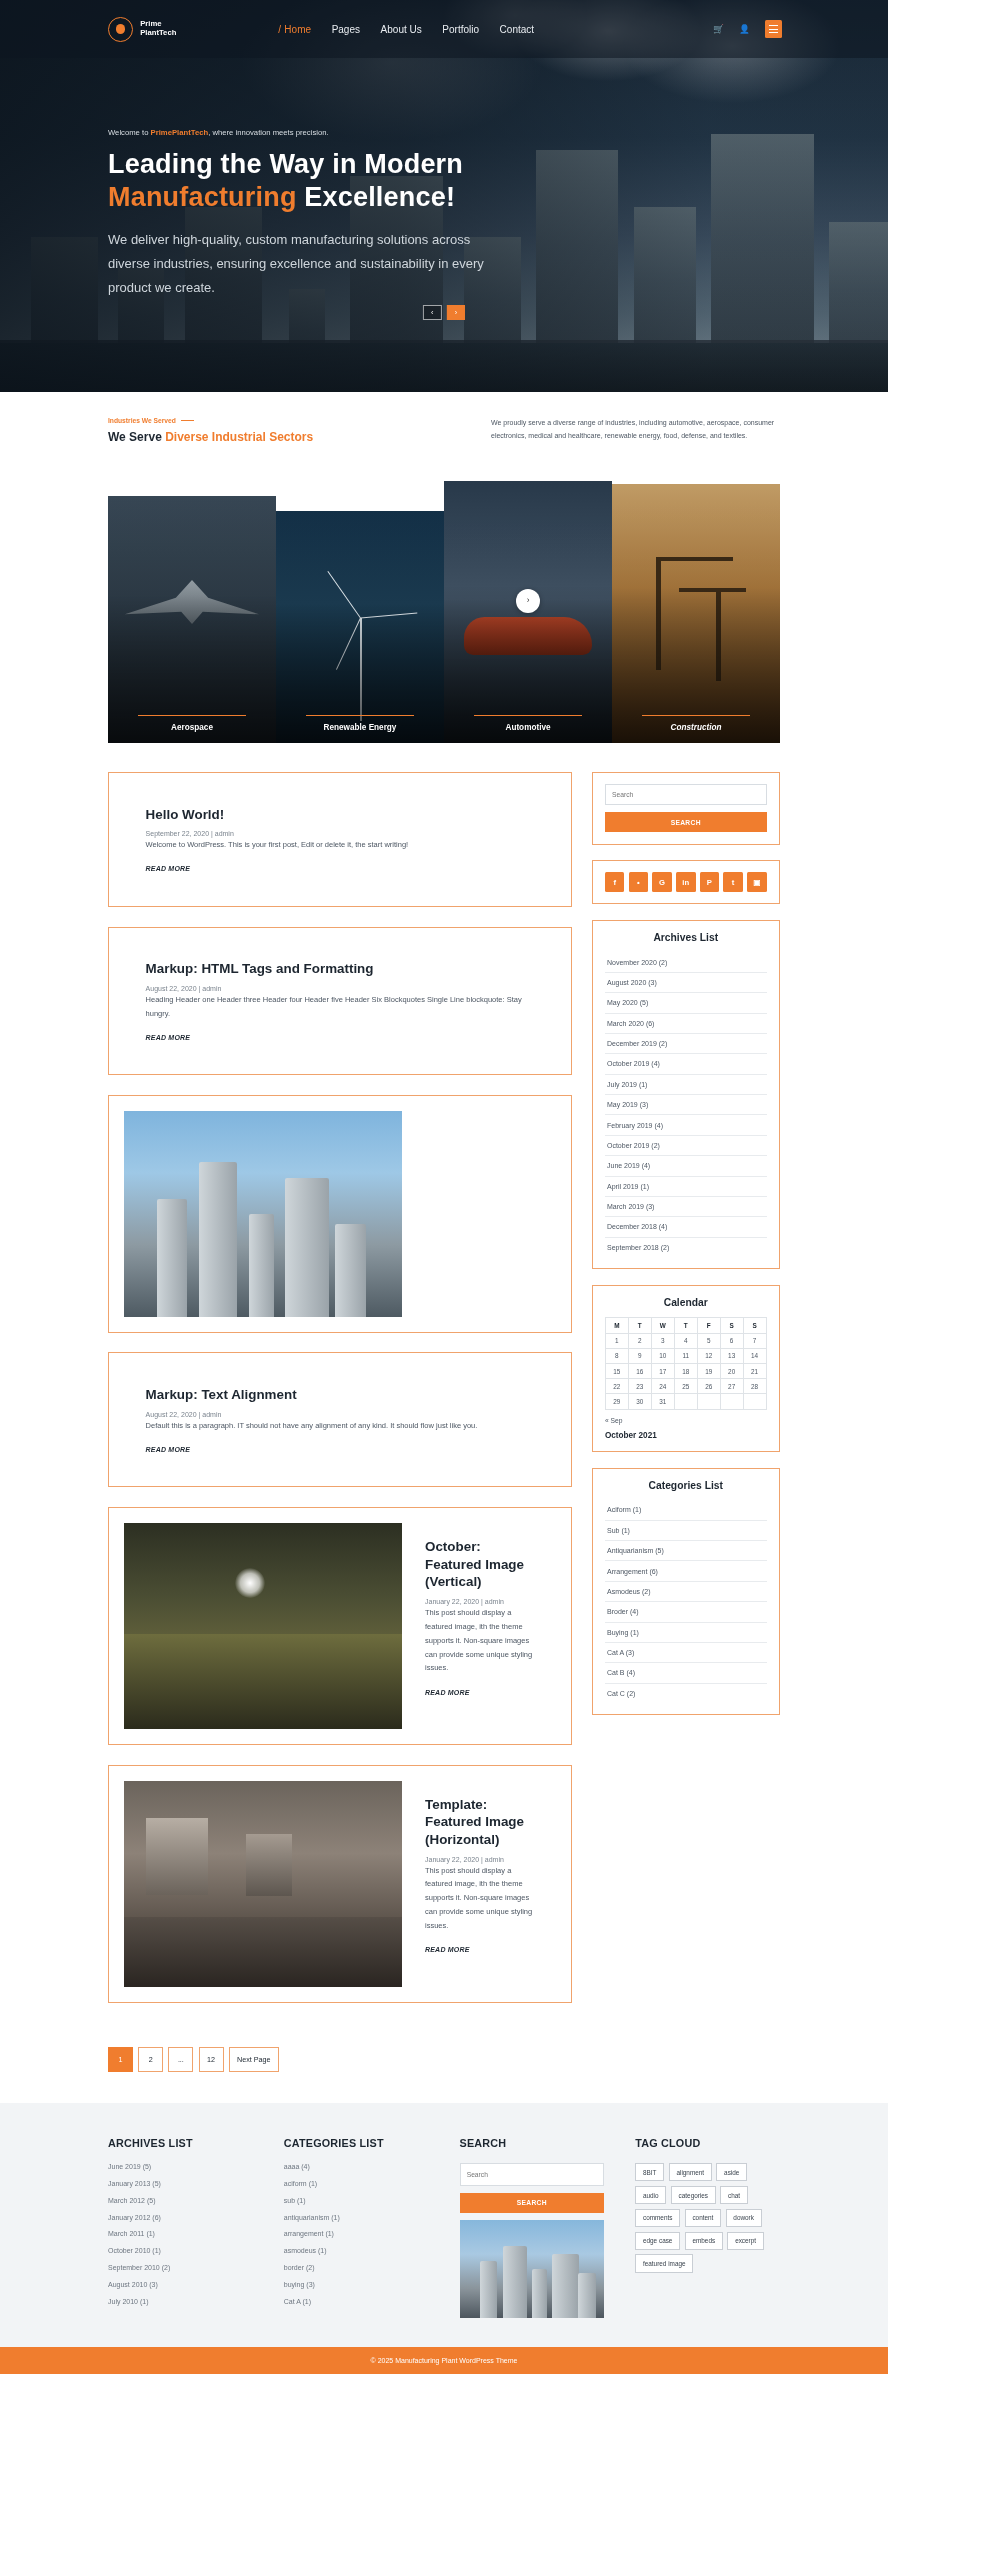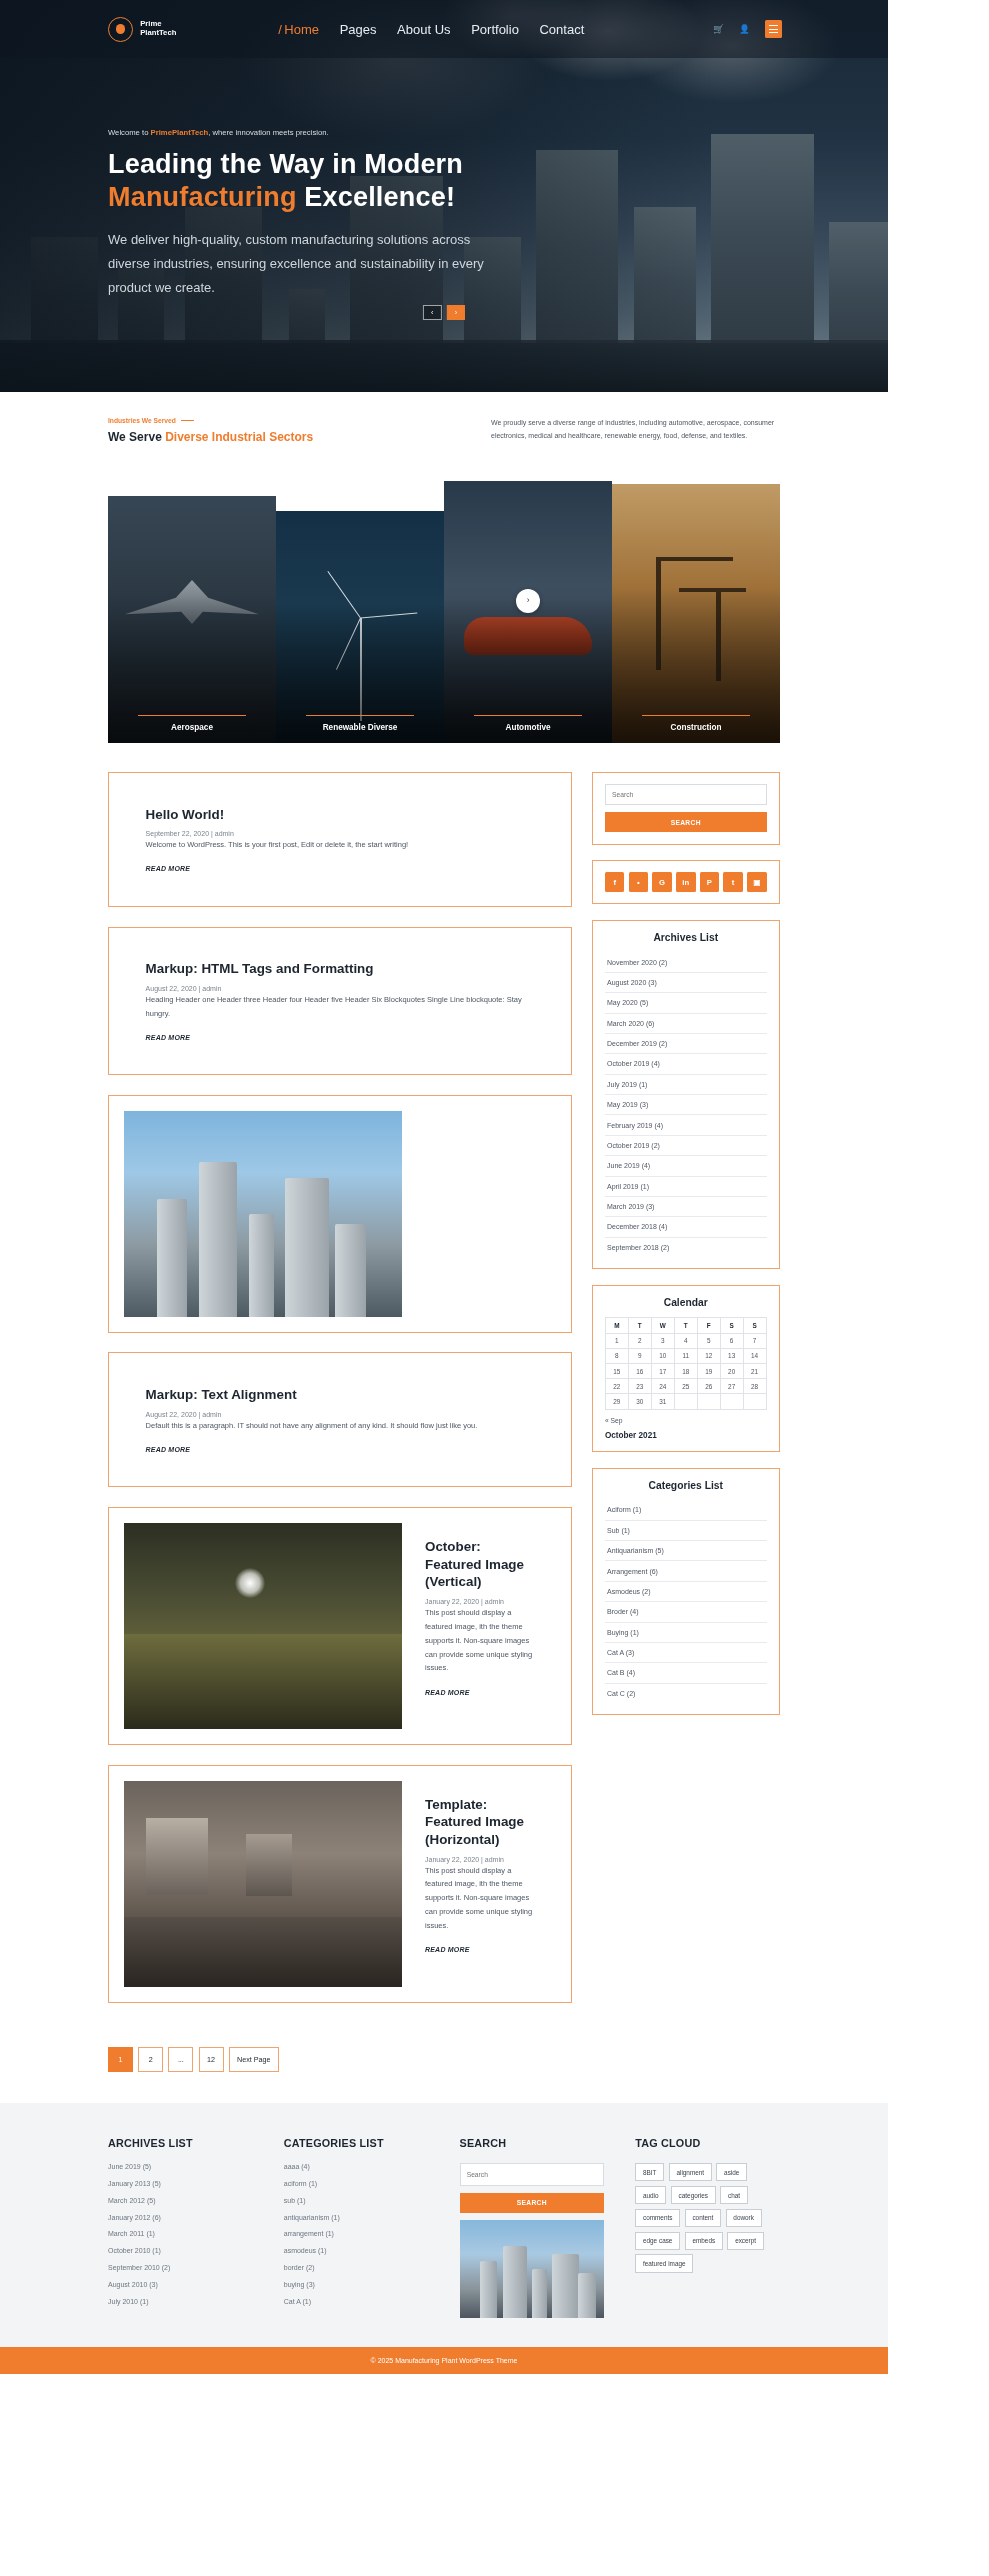--- a/index.html
+++ b/index.html
@@ -56,21 +56,21 @@
     width: 25px; height: 25px; border-radius: 50%;
     border: 1.5px solid #f07d2e; position: relative;
     display: flex; align-items: center; justify-content: center;
   }
   .logo-mark::after {
     content: ""; width: 9.3px; height: 9.3px; border-radius: 50%;
     background: #f07d2e;
   }
   .logo-text { color: #fff; font-size: 7.7px; line-height: 1.15; font-weight: bold; }
   .nav { display: flex; align-items: center; gap: 20.6px; margin-left: 108px; }
-  .nav-item { color: #e9edf1; font-size: 13px; cursor: pointer; }
+  .nav-item { color: #e9edf1; font-size: 10px; cursor: pointer; }
   .nav-item.active { color: #f07d2e; position: relative; }
   .nav-item.active::before {
     content: "/"; color: #f07d2e; position: absolute; left: -6.2px;
   }
   .header-right { margin-left: auto; margin-right: 106px; display: flex; align-items: center; gap: 14.4px; }
   .hicon { color: #fff; font-size: 8.8px; cursor: pointer; }
   .burger {
     width: 17.5px; height: 17.5px; background: #f07d2e; border-radius: 1.5px;
     display: flex; flex-direction: column; align-items: center; justify-content: center; gap: 2.1px;
     cursor: pointer;
@@ -121,21 +121,21 @@
   .card-shade { position: absolute; inset: 0; background: linear-gradient(180deg, rgba(0,0,0,.05) 40%, rgba(0,0,0,.72) 100%); }
   .card-next {
     position: absolute; left: 50%; top: 108px; transform: translateX(-50%);
     width: 24px; height: 24px; border-radius: 50%; background: #fff;
     display: flex; align-items: center; justify-content: center; z-index: 5;
     box-shadow: 0 1px 5.2px rgba(0,0,0,.3); cursor: pointer; font-size: 8.2px; color: #333;
   }
   .c1 { background: linear-gradient(180deg, #3a4a58 0%, #2c3a46 45%, #1d262e 100%); margin-top: 31px; }
   .c2 { background: linear-gradient(180deg, #14324a 0%, #1b3c52 40%, #0d2231 100%); margin-top: 46px; }
   .c3 { background: linear-gradient(180deg, #2a3c4e 0%, #435567 45%, #161f27 100%); margin-top: 15.5px; }
-  .c4 { background: linear-gradient(180deg, #caa36a 0%, #a8773c 40%, #5b3a18 100%); margin-top: 19px; }
+  .c4 { background: linear-gradient(180deg, #caa36a 0%, #a8773c 40%, #5b3a18 100%); margin-top: 19px; font-style: italic; }
   .jet {
     position: absolute; left: 10%; right: 10%; top: 34%; height: 44px;
     background: linear-gradient(180deg, #9aa4ab, #5d676e);
     clip-path: polygon(50% 0%, 62% 40%, 100% 78%, 58% 72%, 50% 100%, 42% 72%, 0% 78%, 38% 40%);
   }
   .turbine { position: absolute; left: 50%; top: 46%; width: 1.5px; height: 103px; background: #dde6ec; }
   .turbine-blade { position: absolute; left: 50%; top: 46%; width: 1px; height: 57px; background: #e7eef3; transform-origin: top center; }
   .car {
     position: absolute; left: 12%; right: 12%; top: 52%; height: 38px;
     background: linear-gradient(180deg, #c0482a, #7e2a14);
@@ -318,21 +318,21 @@
         <div class="jet"></div>
         <div class="card-shade"></div>
         <div class="card-label">Aerospace</div>
       </div>
       <div class="card c2">
         <div class="turbine"></div>
         <div class="turbine-blade" style="transform:rotate(25deg)"></div>
         <div class="turbine-blade" style="transform:rotate(145deg)"></div>
         <div class="turbine-blade" style="transform:rotate(265deg)"></div>
         <div class="card-shade"></div>
-        <div class="card-label">Renewable Diverse</div>
+        <div class="card-label">Renewable Energy</div>
       </div>
       <div class="card c3">
         <div class="car"></div>
         <div class="card-shade"></div>
         <div class="card-next">›</div>
         <div class="card-label">Automotive</div>
       </div>
       <div class="card c4">
         <div class="crane" style="left:26%;top:28%;width:5.2px;height:113px;"></div>
         <div class="crane" style="left:26%;top:28%;width:77px;height:4.6px;"></div>

